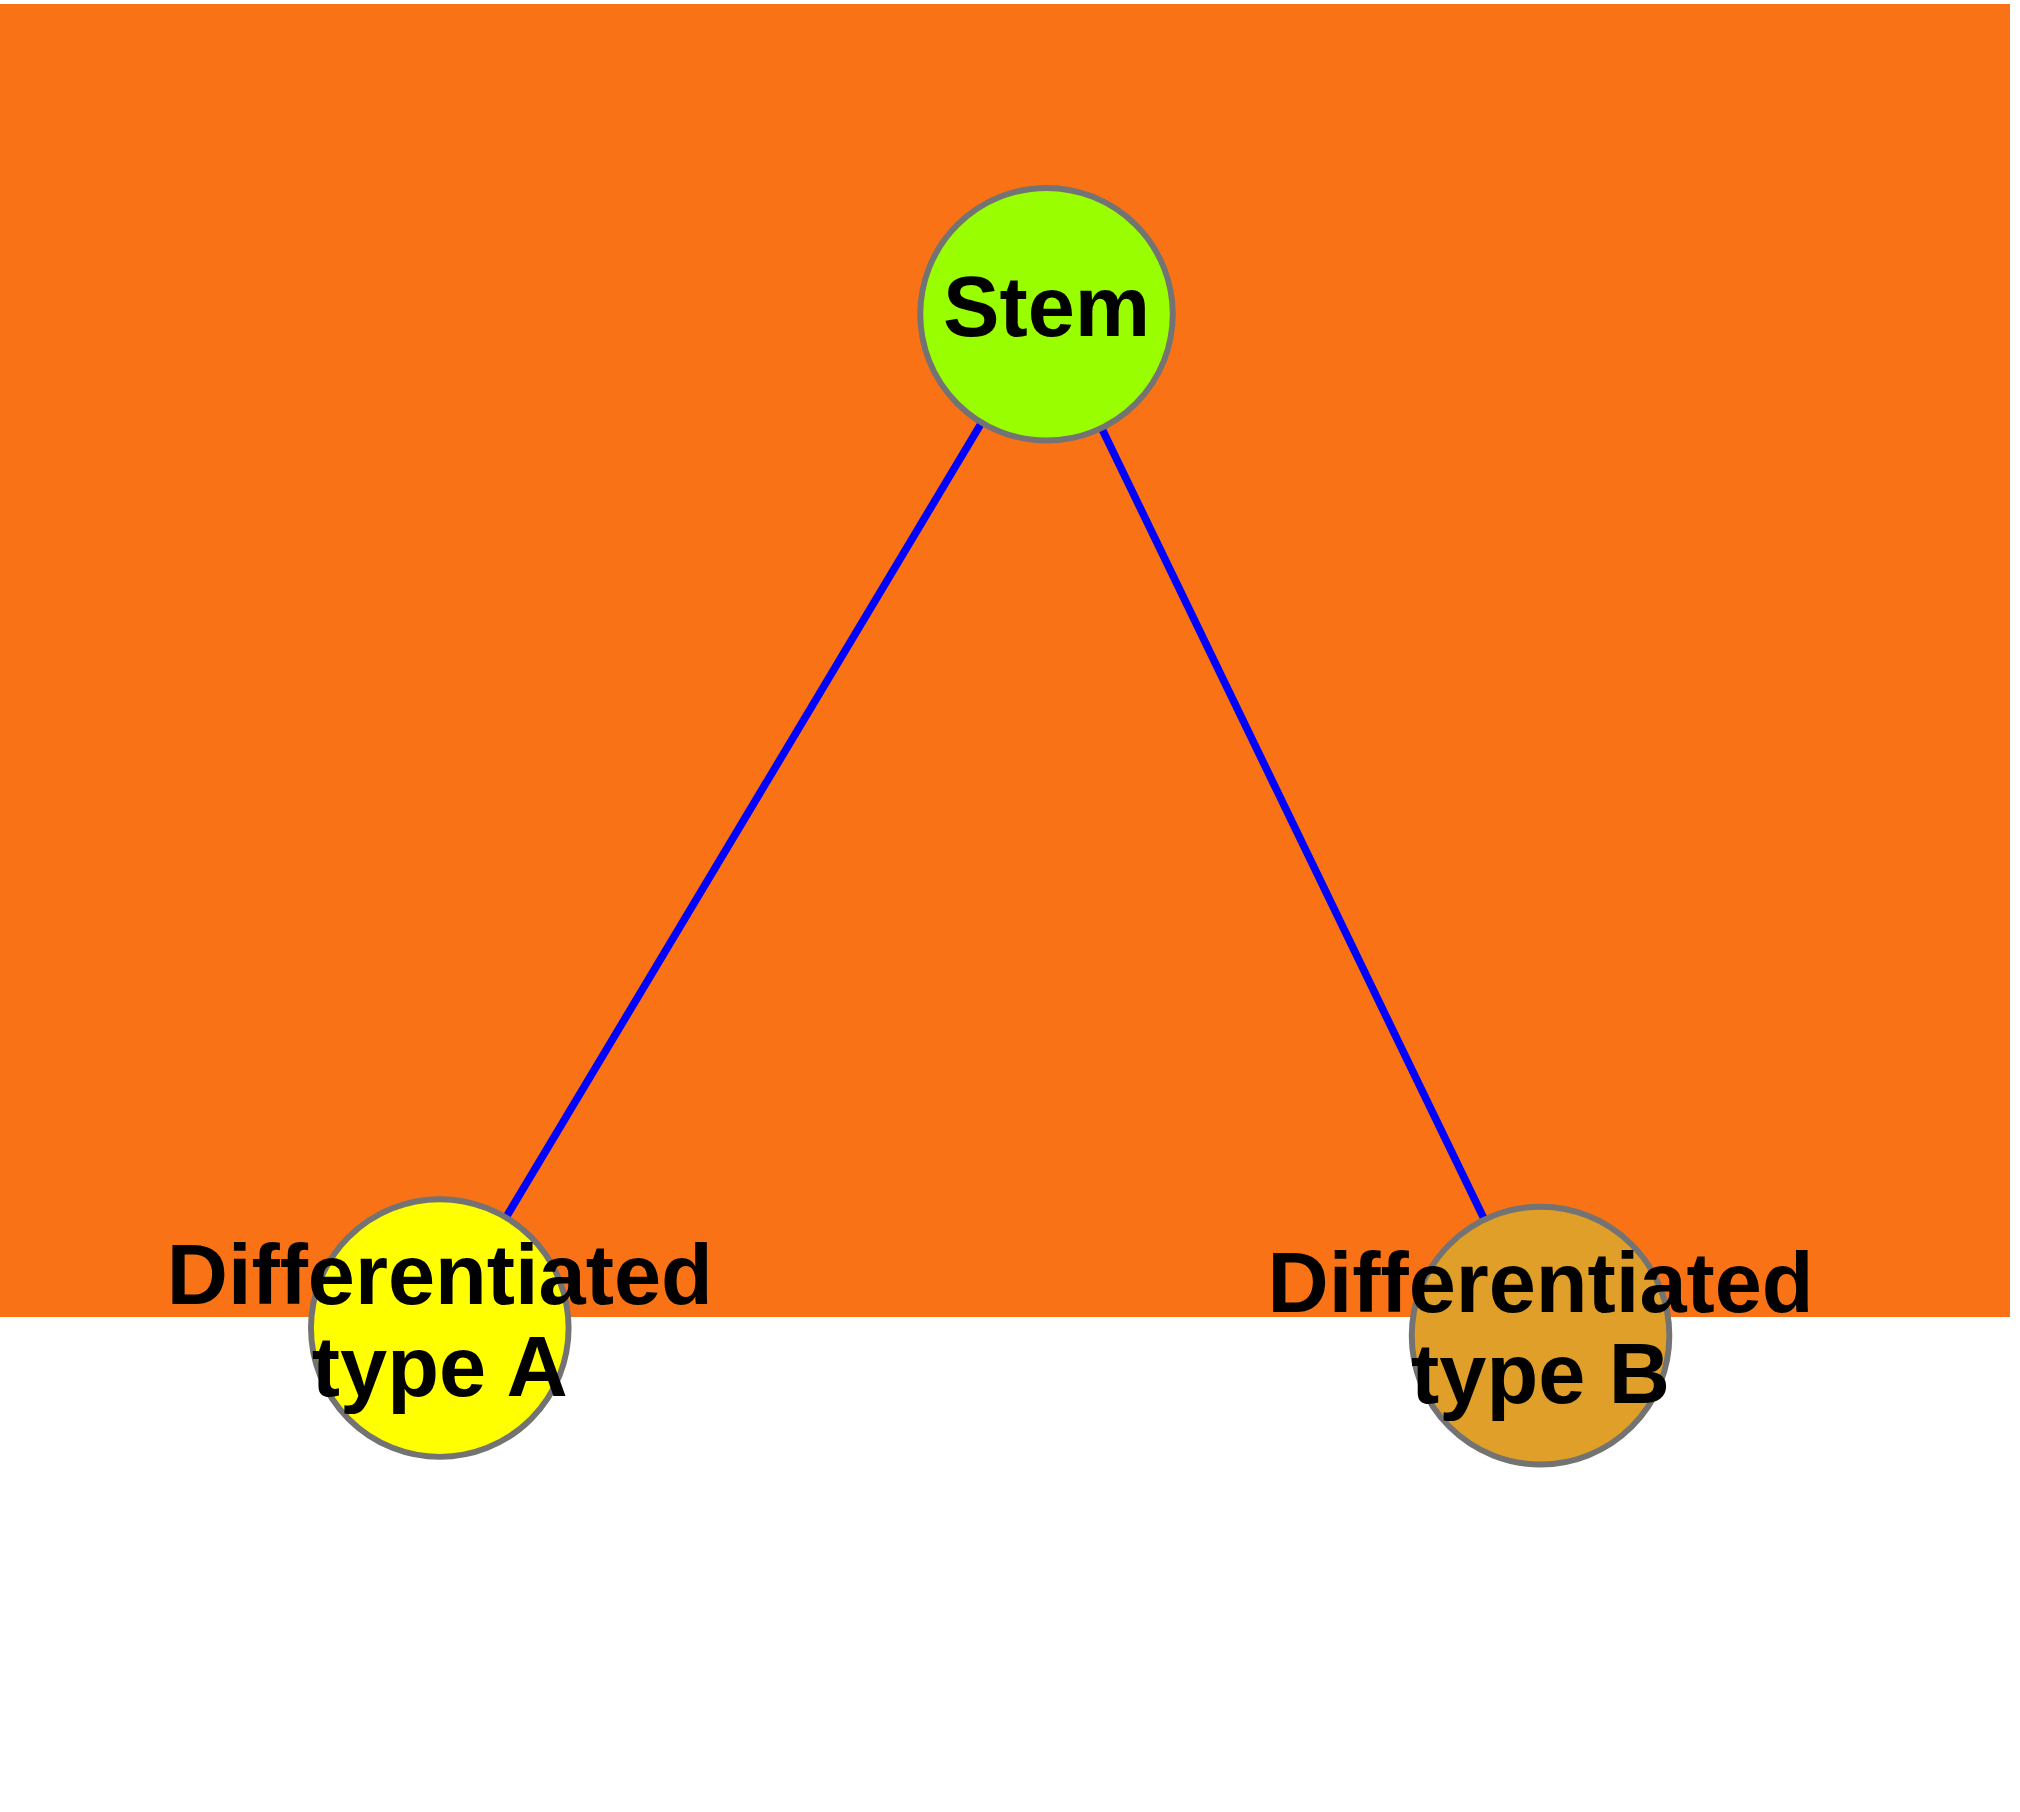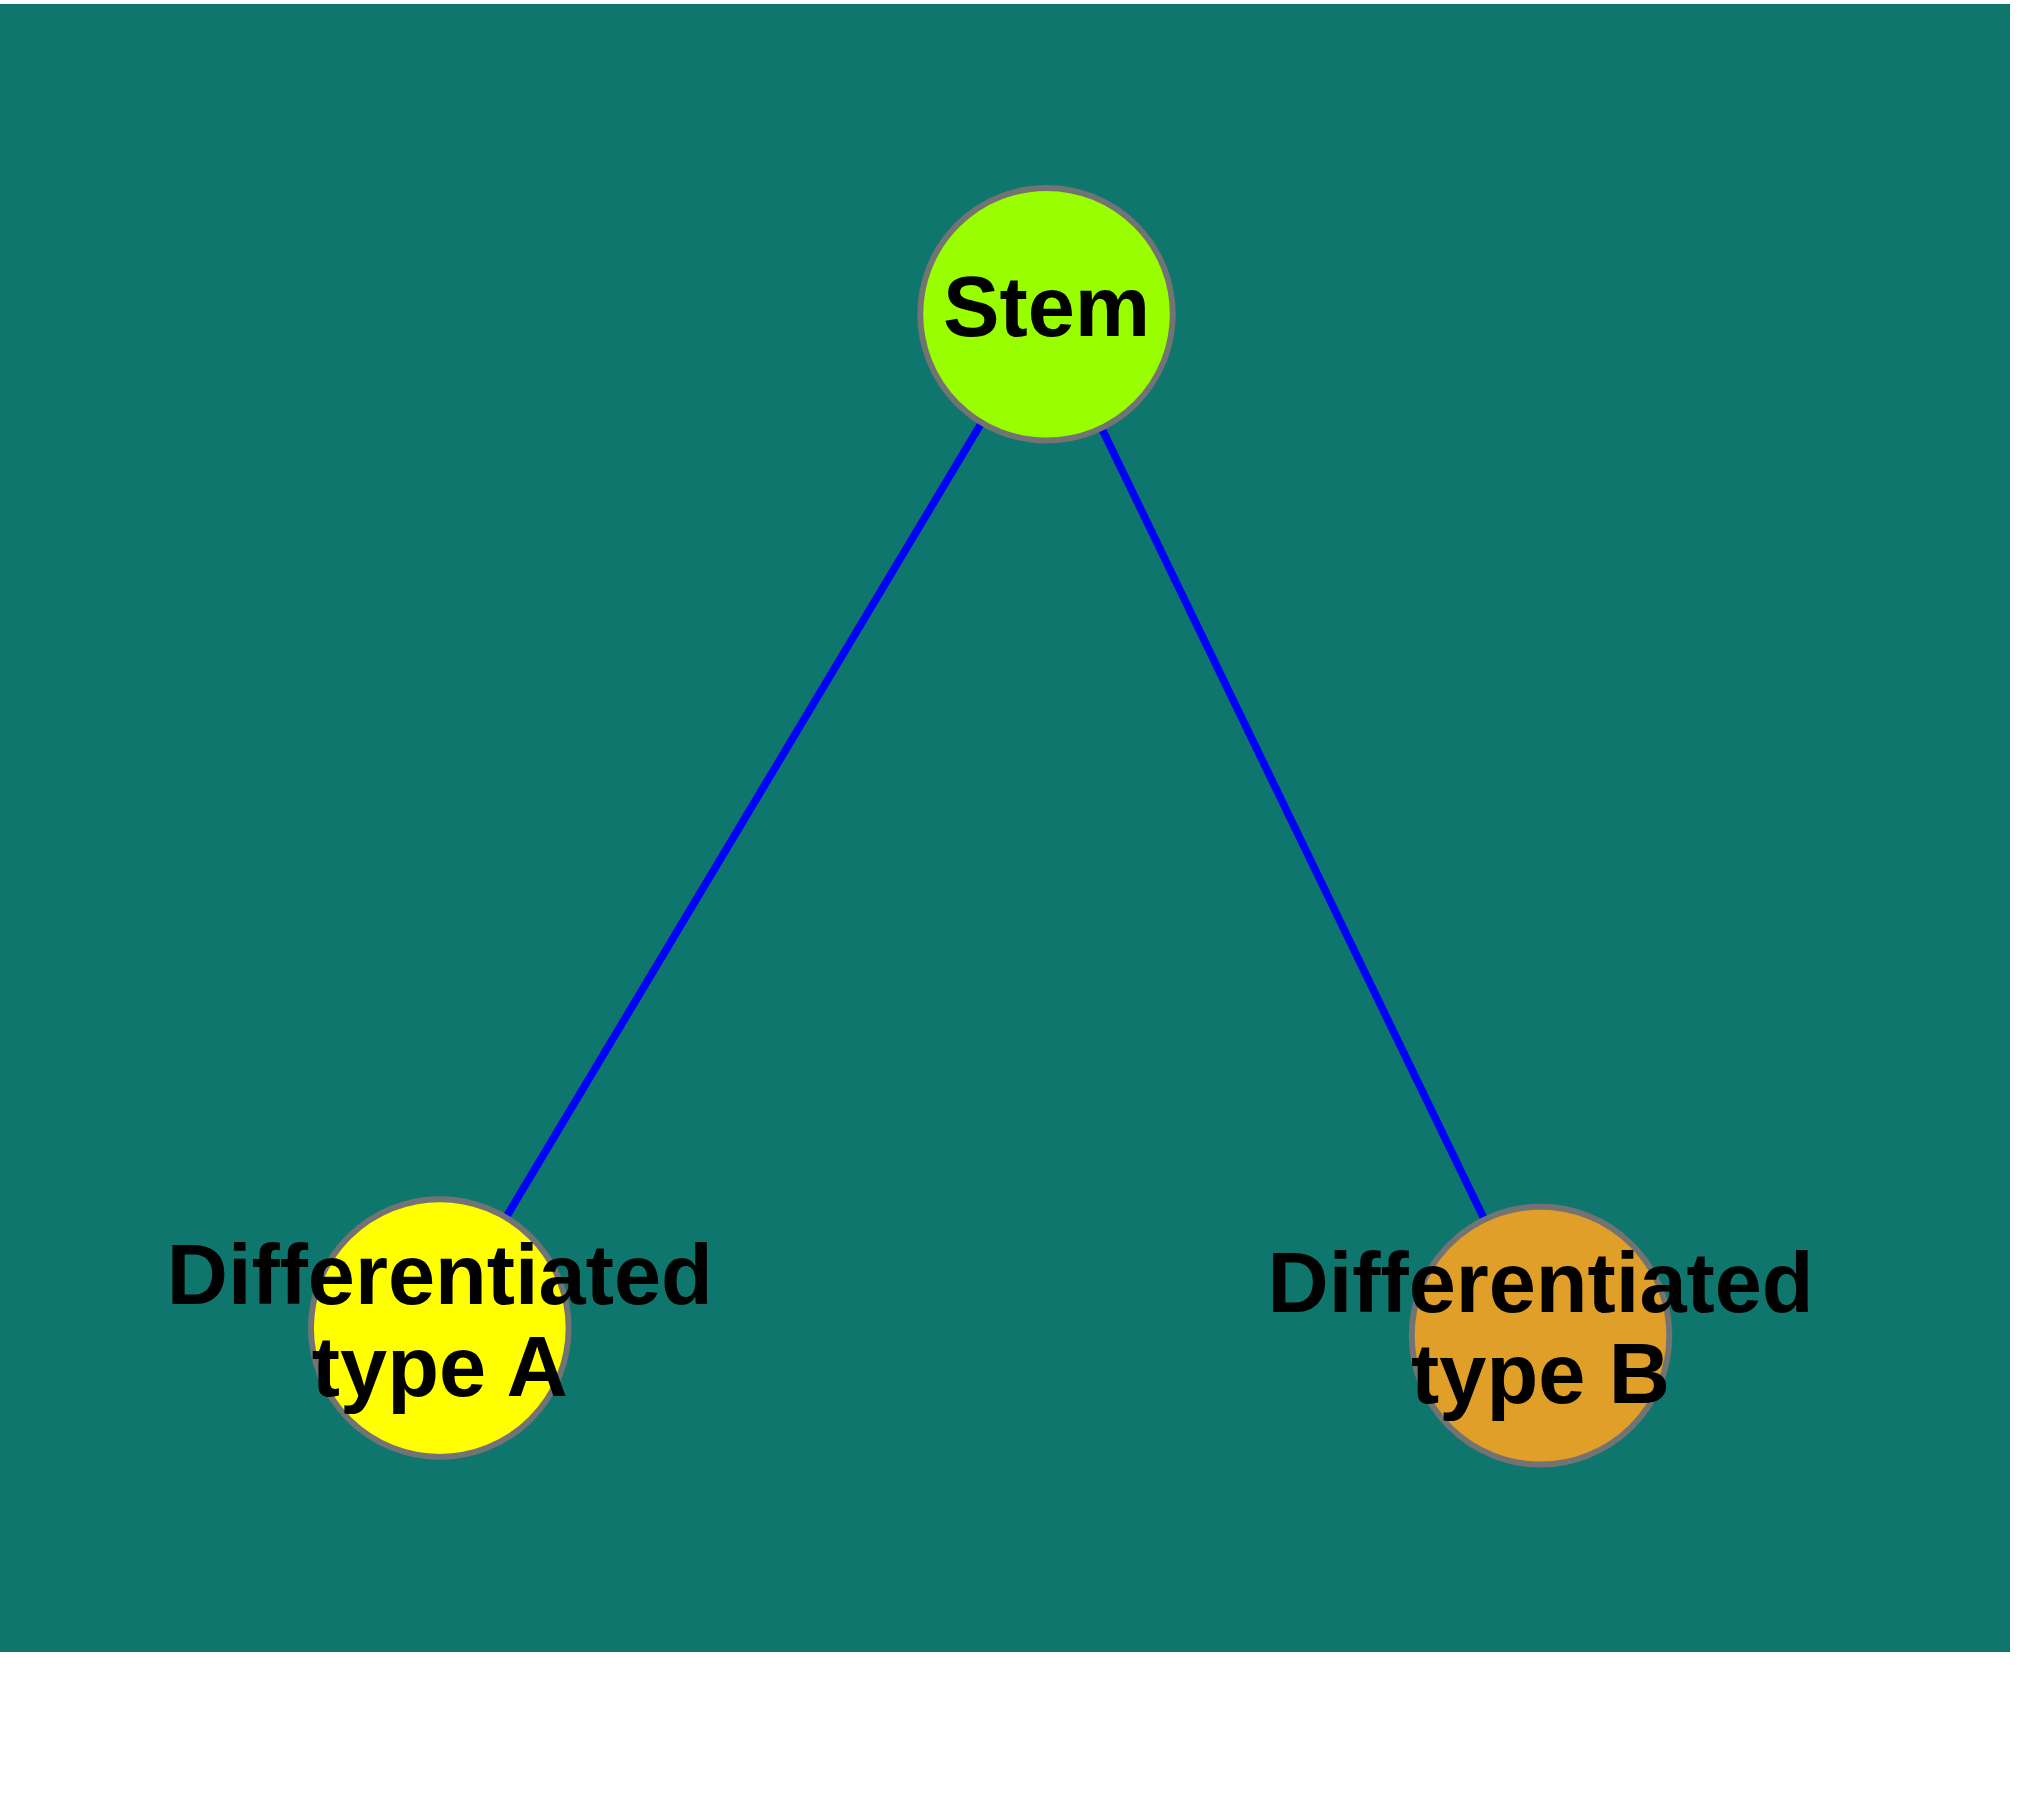--- a/index.html
+++ b/index.html
@@ -12,22 +12,22 @@
     width: 2021px;
     height: 1812px;
     overflow: hidden;
     font-family: "Liberation Sans", sans-serif;
   }
   #graph-canvas {
     position: absolute;
     left: 0;
     top: 4.2px;
     width: 2010px;
-    height: 1648px;
-    background: #0f766e;
+    height: 1313px;
+    background: #f97316;
   }
   #graph-svg {
     position: absolute;
     left: 0;
     top: 0;
     width: 2010px;
     height: 1808px;
     display: block;
   }
   .node-label {

